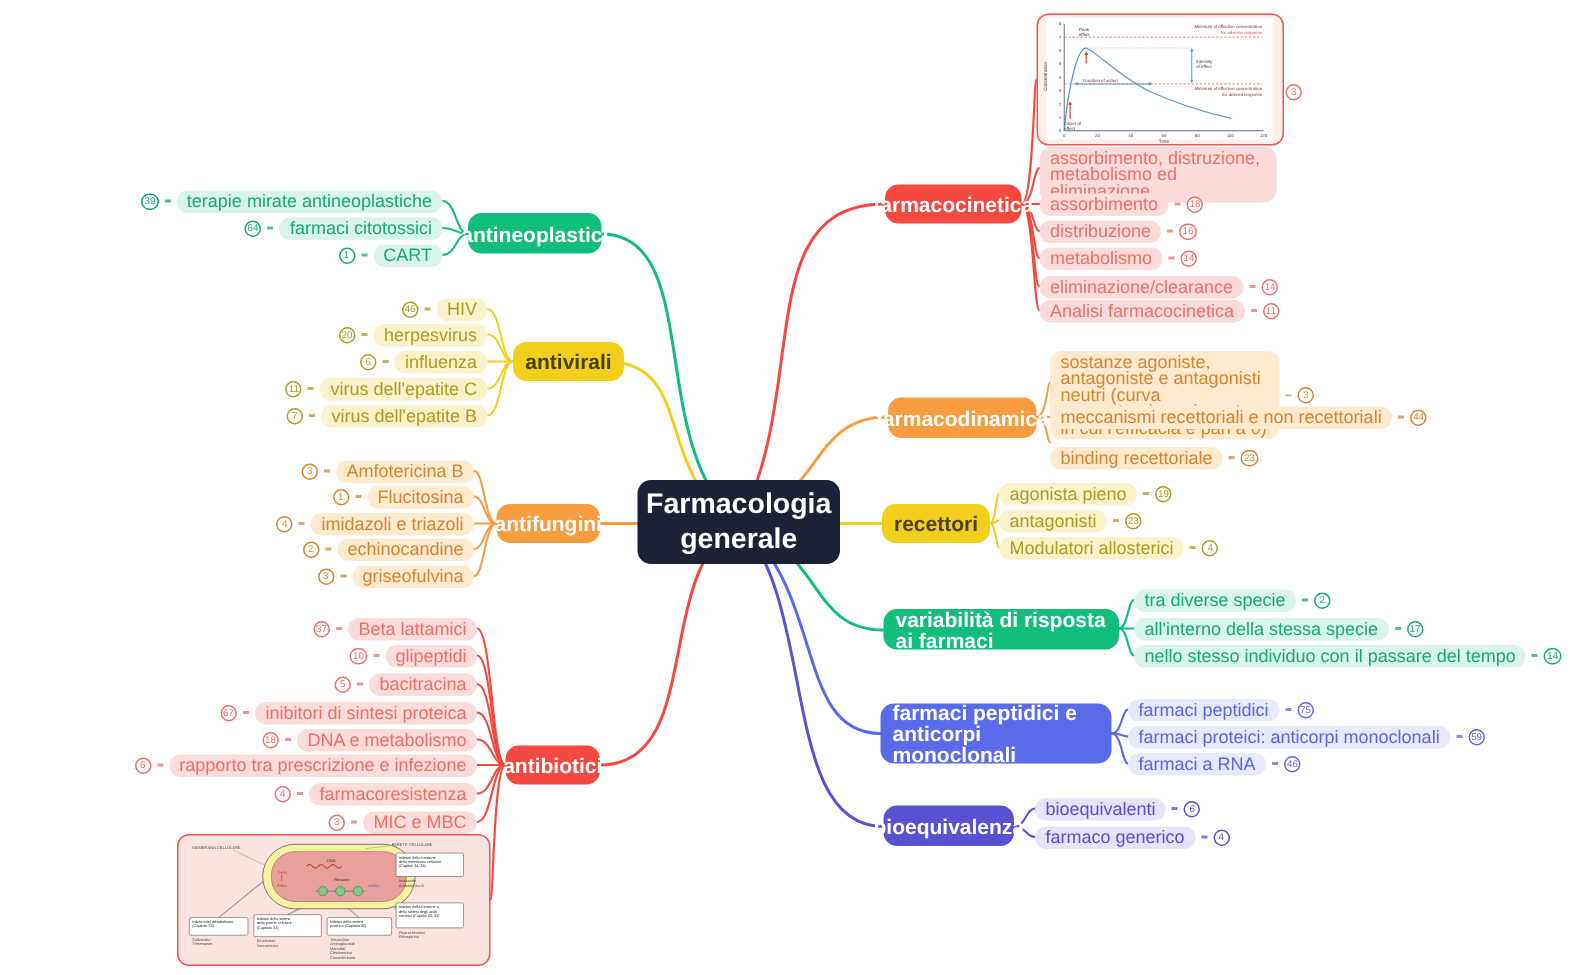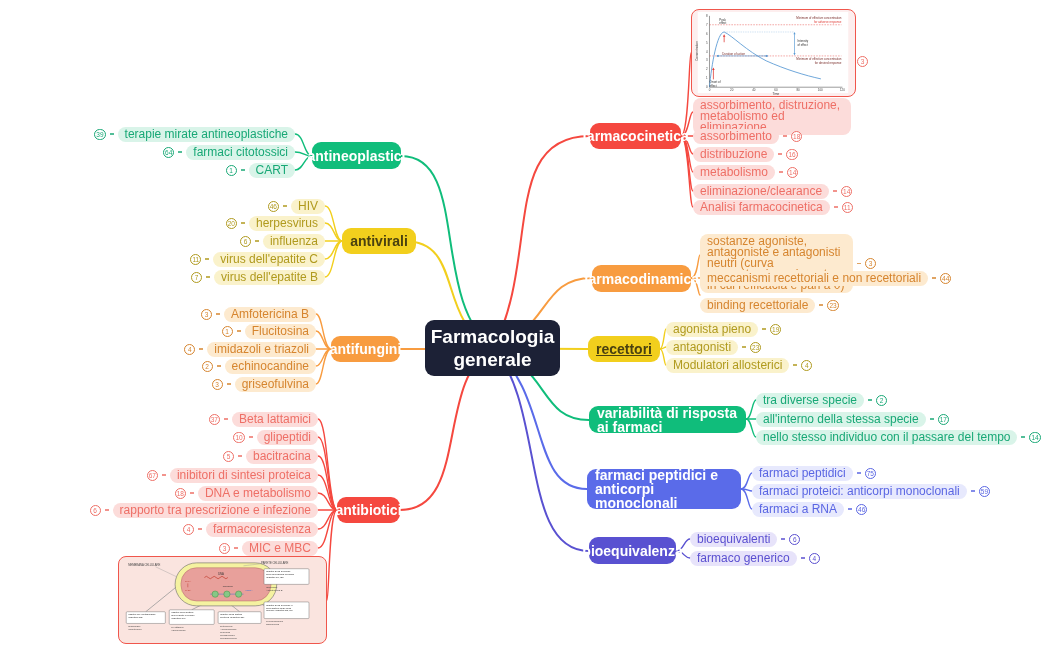--- a/index.html
+++ b/index.html
@@ -143,21 +143,21 @@
     </div>
   <div class="node branch red" style="left:337px;top:497px;width:63px;height:26px;">
       <span>antibiotici</span>
     </div>
   <div class="node branch red" style="left:590px;top:123px;width:91px;height:26px;">
       <span>farmacocinetica</span>
     </div>
   <div class="node branch orange" style="left:592px;top:265px;width:99px;height:27px;">
       <span>farmacodinamica</span>
     </div>
-  <div class="node branch yellow darktext" style="left:588px;top:336px;width:72px;height:26px;text-decoration:underline;">
+  <div class="node branch yellow darktext" style="left:588px;top:336px;width:72px;height:26px;">
       <span>recettori</span>
     </div>
   <div class="node branch green" style="left:589px;top:406px;width:157px;height:27px;">
       <span>variabilità di risposta ai farmaci</span>
     </div>
   <div class="node branch blue lefttext" style="left:587px;top:469px;width:154px;height:40px;">
       <span>farmaci peptidici e anticorpi monoclonali</span>
     </div>
   <div class="node branch indigo" style="left:589px;top:537px;width:87px;height:27px;">
       <span>bioequivalenza</span>

